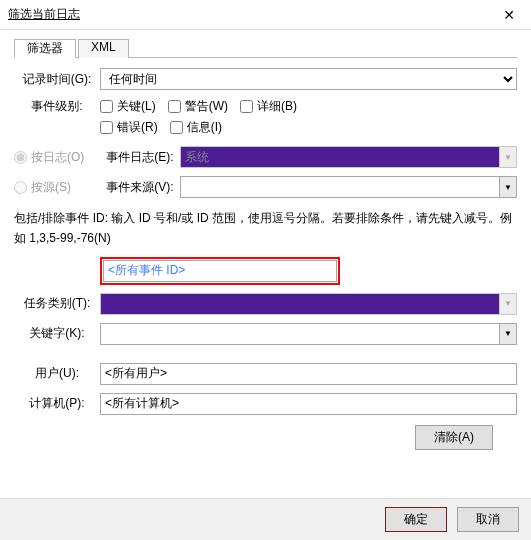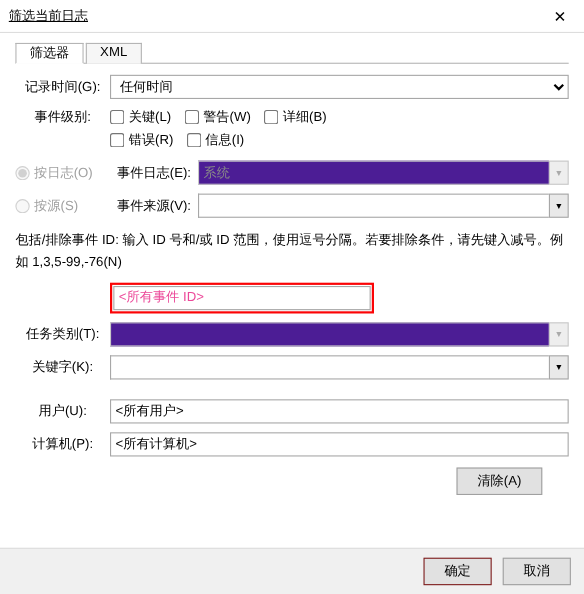--- a/index.html
+++ b/index.html
@@ -76,21 +76,21 @@
   color: #000;
 }
 .highlight-box {
   border: 2px solid #fb0406;
   padding: 1px;
   width: 240px;
 }
 .highlight-box input {
   width: 100%;
   border: 1px solid #a7a7a7;
-  color: #ec4899;
+  color: #3b82f6;
 }
 .btn {
   border: 1px solid #a0a0a0;
   background: #e1e1e1;
   padding: 3px 18px;
   font-family: inherit;
   font-size: 12px;
 }
 .btn.primary { border: 1px solid #7f1d1d; }
 .footer {

